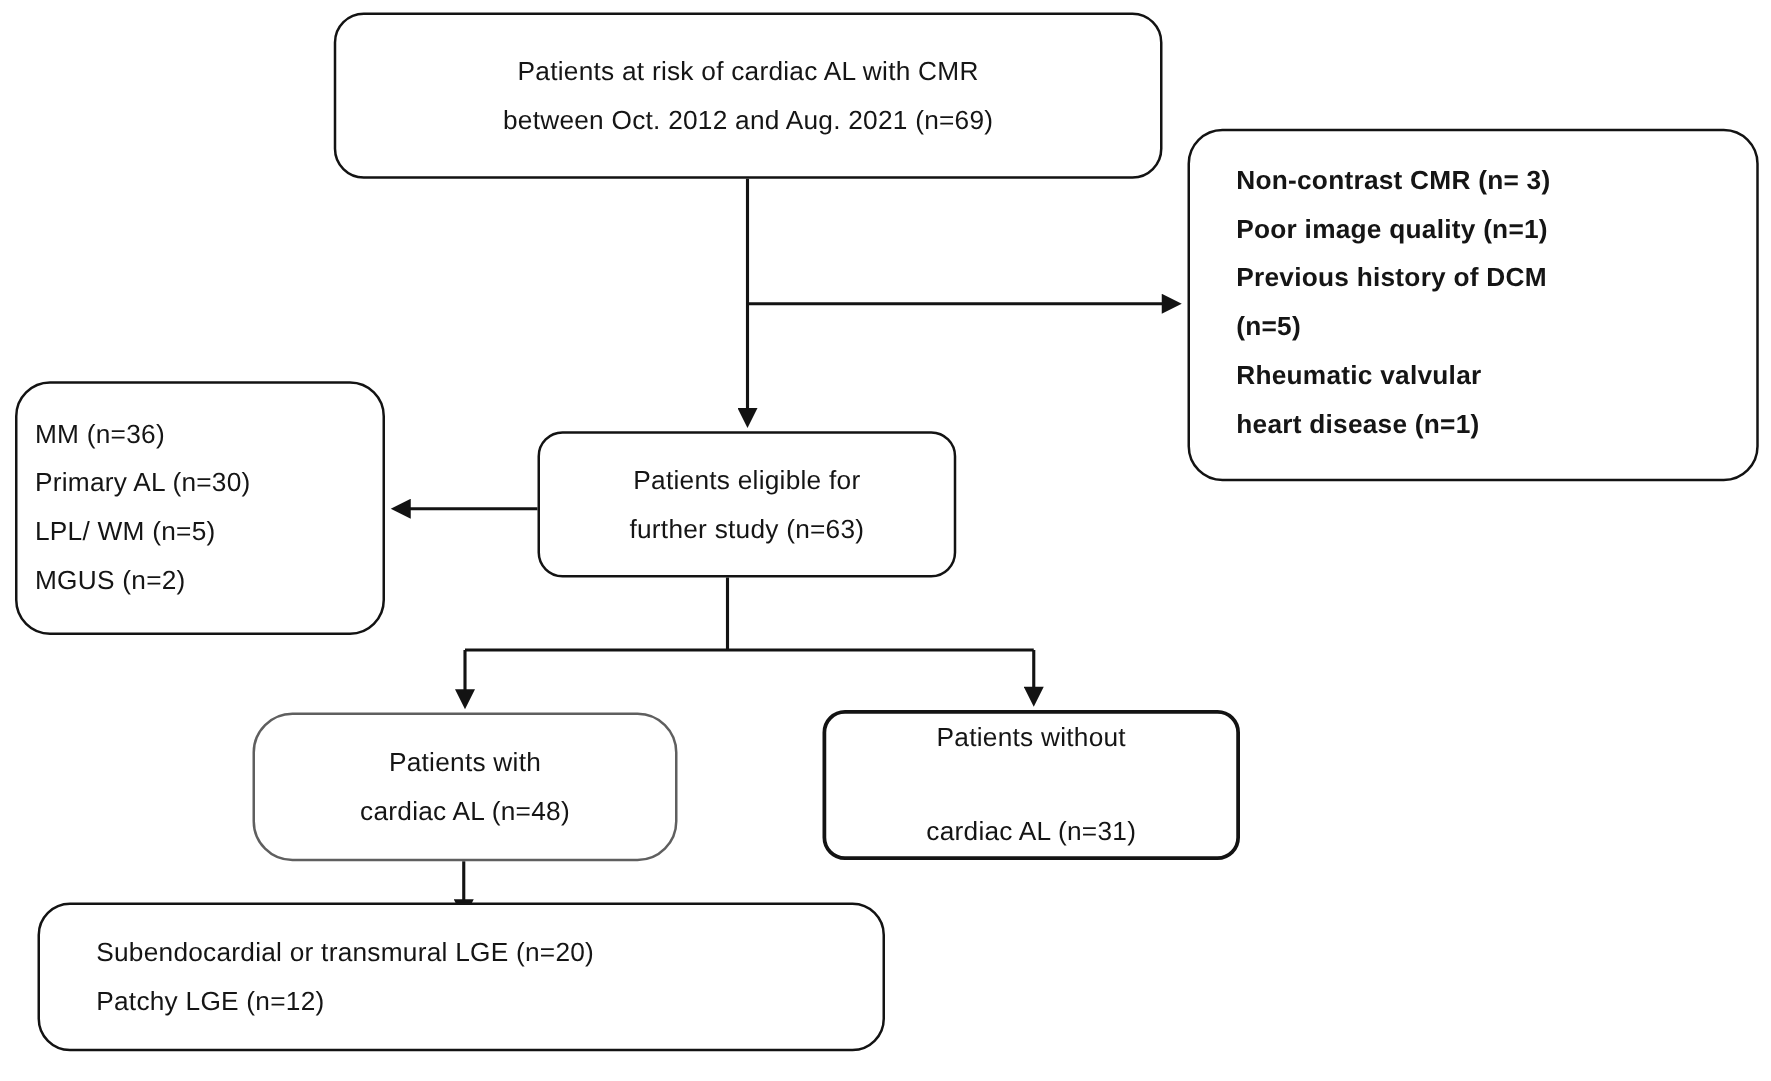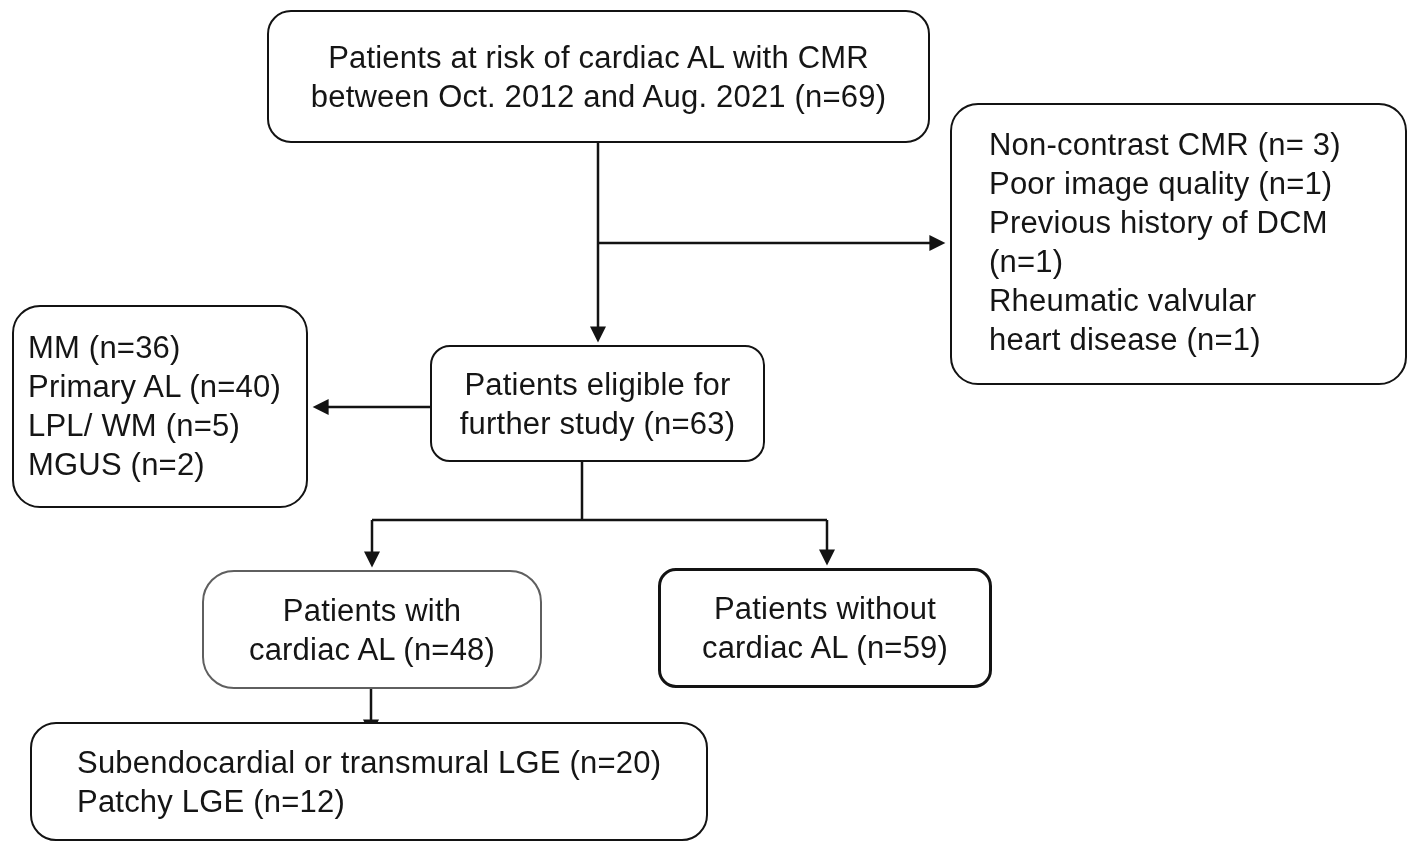--- a/index.html
+++ b/index.html
@@ -21,41 +21,42 @@
     left: 0;
     top: 0;
     width: 1417px;
     height: 865px;
   }
   .node {
     position: absolute;
     box-sizing: border-box;
     background: #ffffff;
     border: 2.5px solid #131313;
-    font-size: 31px;
+    font-size: 21px;
     line-height: 39px;
     letter-spacing: 0.2px;
   }
   .centered {
     display: flex;
     flex-direction: column;
     align-items: center;
     justify-content: center;
     text-align: center;
   }
   .n-top {
     left: 267px; top: 10px;
     width: 663px; height: 133px;
     border-radius: 24px;
   }
   .n-excl {
     left: 950px; top: 103px;
     width: 457px; height: 282px;
     border-radius: 28px;
     padding: 20px 14px 0 37px;
+    font-weight: bold;
   }
   .n-diag {
     left: 12px; top: 305px;
     width: 296px; height: 203px;
     border-radius: 28px;
     padding: 21px 20px 0 14px;
   }
   .n-elig {
     left: 430px; top: 345px;
     width: 335px; height: 117px;
@@ -66,20 +67,21 @@
     left: 202px; top: 570px;
     width: 340px; height: 119px;
     border-radius: 32px;
     border: 2px solid #5f5f5f;
   }
   .n-without {
     left: 658px; top: 568px;
     width: 334px; height: 120px;
     border-radius: 18px;
     border-width: 3px;
+    justify-content: space-between;
   }
   .n-lge {
     left: 30px; top: 722px;
     width: 678px; height: 119px;
     border-radius: 26px;
     display: flex;
     flex-direction: column;
     justify-content: center;
     padding-left: 45px;
   }
@@ -113,45 +115,45 @@
 
   <div class="node centered n-top">
     <div>Patients at risk of cardiac AL with CMR</div>
     <div>between Oct. 2012 and Aug. 2021 (n=69)</div>
   </div>
 
   <div class="node n-excl">
     <div>Non-contrast CMR (n= 3)</div>
     <div>Poor image quality (n=1)</div>
     <div>Previous history of DCM</div>
-    <div>(n=1)</div>
+    <div>(n=5)</div>
     <div>Rheumatic valvular</div>
     <div>heart disease (n=1)</div>
   </div>
 
   <div class="node n-diag">
     <div>MM (n=36)</div>
-    <div>Primary AL (n=40)</div>
+    <div>Primary AL (n=30)</div>
     <div>LPL/ WM (n=5)</div>
     <div>MGUS (n=2)</div>
   </div>
 
   <div class="node centered n-elig">
     <div>Patients eligible for</div>
     <div>further study (n=63)</div>
   </div>
 
   <div class="node centered n-with">
     <div>Patients with</div>
     <div>cardiac AL (n=48)</div>
   </div>
 
   <div class="node centered n-without">
     <div>Patients without</div>
-    <div>cardiac AL (n=59)</div>
+    <div>cardiac AL (n=31)</div>
   </div>
 
   <div class="node n-lge">
     <div>Subendocardial or transmural LGE (n=20)</div>
     <div>Patchy LGE (n=12)</div>
   </div>
 
 </div>
 
 </body></html>

